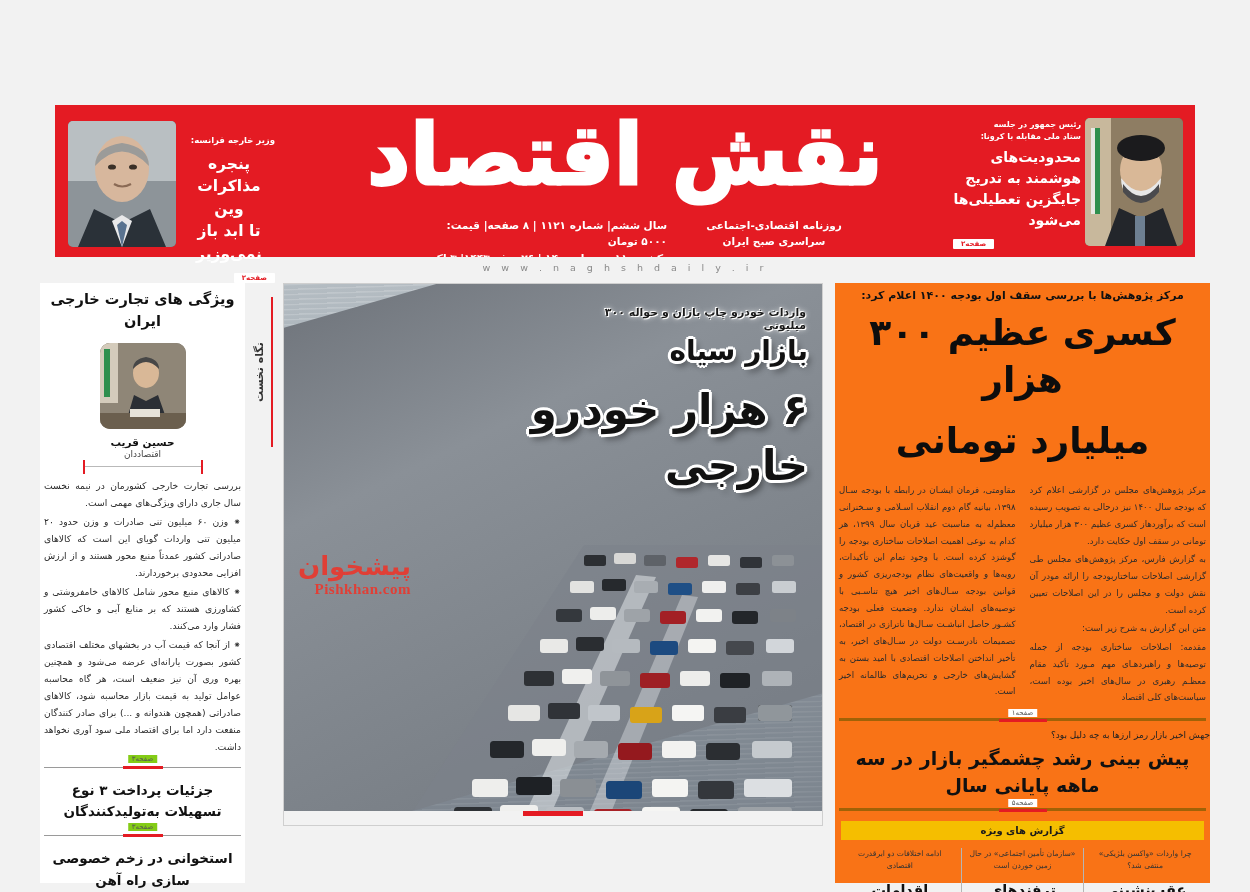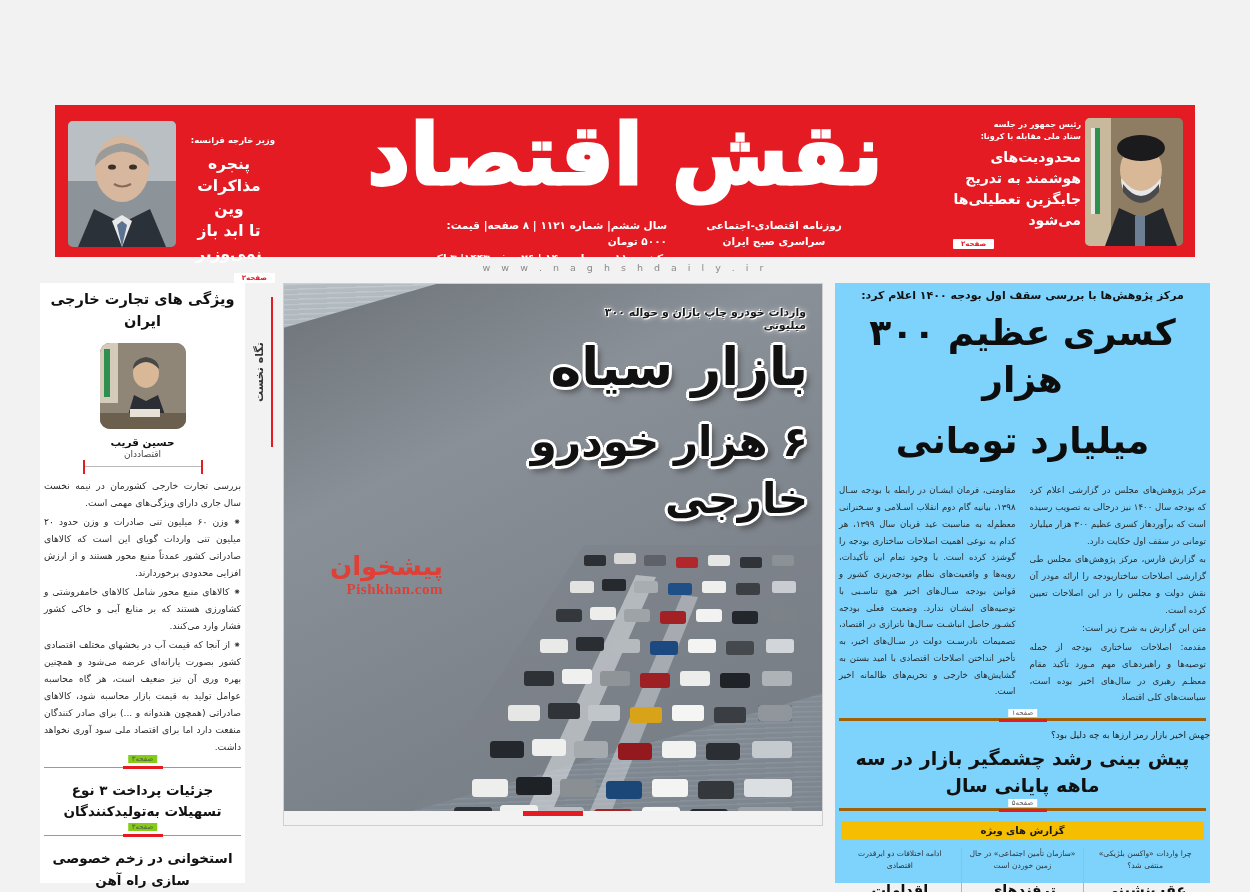--- a/index.html
+++ b/index.html
@@ -151,44 +151,44 @@
   .photo-kicker{
     position:absolute;right:16px;top:22px;width:240px;text-align:right;
     font-size:11px;font-weight:700;color:#1a1a1a;
     text-shadow:0 0 3px #fff,0 0 6px #fff,1px 1px 0 #fff,-1px -1px 0 #fff;
     direction:rtl;
   }
   .photo-hl{
     position:absolute;right:14px;top:48px;width:330px;text-align:right;direction:rtl;
     color:#111;font-weight:700;line-height:1.35;
   }
-  .photo-hl .l1{font-size:52px;display:block;}
+  .photo-hl .l1{font-size:28px;display:block;}
   .photo-hl .l2{font-size:42px;display:block;margin-top:12px;}
   .photo-hl span{
     text-shadow:
       2px 2px 0 #ffffff,-2px 2px 0 #fff,2px -2px 0 #fff,-2px -2px 0 #fff,
       0 3px 0 #fff,3px 0 0 #fff,0 -3px 0 #fff,-3px 0 0 #fff,
       4px 5px 6px rgba(0,0,0,.45);
   }
   .wmark{
     position:absolute;left:14px;top:268px;color:#e8392f;opacity:.92;
-    font-weight:700;text-align:left;direction:rtl;margin-left:32px;
+    font-weight:700;text-align:left;direction:rtl;
   }
   .wmark .fa{font-size:26px;line-height:1.1;}
   .wmark .en{font-size:15px;letter-spacing:.5px;font-family:Liberation Serif, serif;text-align:right;}
   .center-foot{
     position:absolute;left:0;right:0;bottom:0;height:14px;background:#f2f2f2;
   }
   .center-foot .mk{
     position:absolute;left:50%;transform:translateX(-50%);top:0;width:60px;height:5px;background:#e41b23;
   }
 
   
   .col-right{
-    position:absolute;right:40px;top:0;width:375px;height:600px;background:#7dd3fc;
+    position:absolute;right:40px;top:0;width:375px;height:600px;background:#f97316;
   }
   .lead-kicker{
     font-size:11px;font-weight:700;text-align:center;color:#111;margin:6px 0 8px;direction:rtl;
   }
   .lead-hl{
     text-align:center;font-weight:700;color:#0d0d0d;line-height:1.3;direction:rtl;
   }
   .lead-hl .l1{font-size:36px;display:block;}
   .lead-hl .l2{font-size:36px;display:block;margin-top:14px;}
   .lead-cols{

